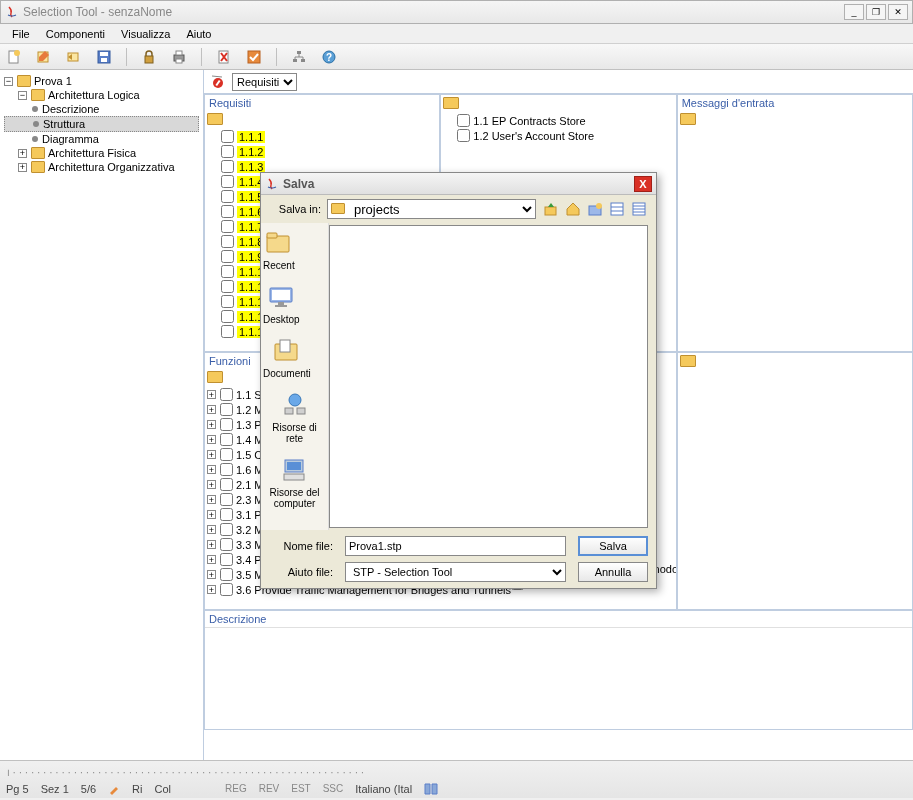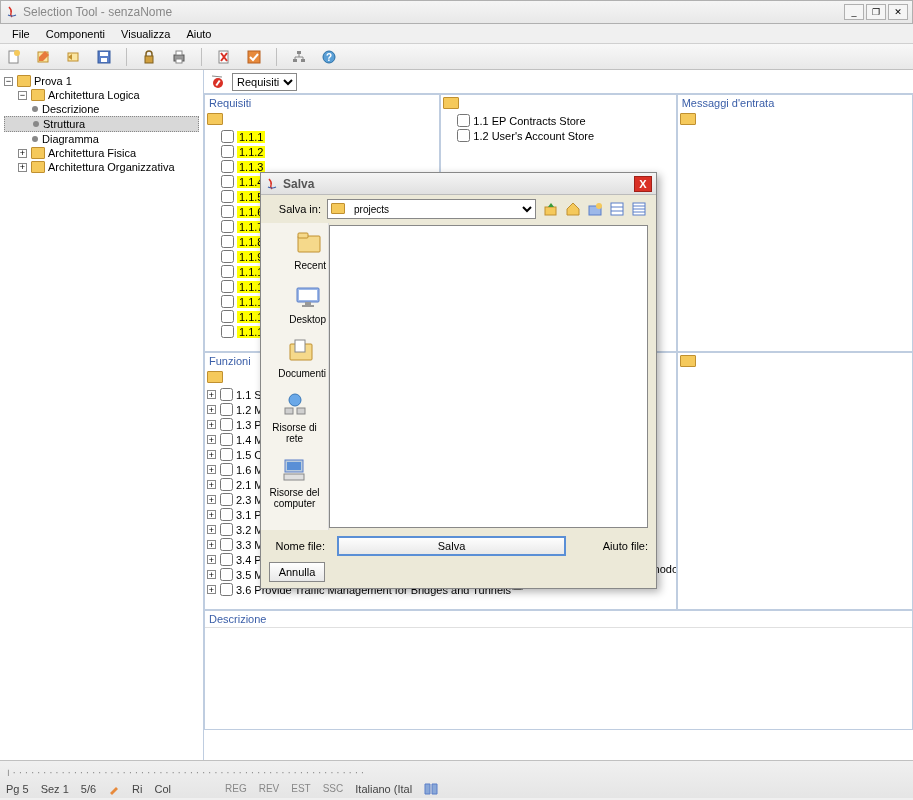--- a/index.html
+++ b/index.html
@@ -67,32 +67,32 @@
 
 
 .dialog { position: absolute; left: 260px; top: 172px; width: 397px; height: 417px; background: #ece9d8; border: 1px solid #888; box-shadow: 3px 3px 8px rgba(0,0,0,0.3); display:flex; flex-direction:column; z-index:100; }
 .dialog .dlg-title { background: linear-gradient(#f5f5f5,#e0e0e0); border-bottom:1px solid #bbb; height:22px; display:flex; align-items:center; padding:0 4px; }
 .dialog .dlg-title .java-icon { width:14px; height:14px; margin-right:4px; }
 .dialog .dlg-title .txt { font-weight:bold; color:#555; font-size:12px; }
 .dialog .dlg-title .spacer { flex:1; }
 .dialog .dlg-title .close { width:18px; height:16px; background:#d93025; color:#fff; display:flex; align-items:center; justify-content:center; font-weight:bold; font-size:11px; cursor:pointer; border:1px solid #a02018; }
 .dialog .dlg-top { height:28px; display:flex; align-items:center; padding:4px 8px; gap:6px; }
 .dialog .dlg-top .lbl { width:52px; text-align:right; }
-.dialog select { background:#fff; border:1px solid #888; height:20px; font-size:10px; }
+.dialog select { background:#fff; border:1px solid #888; height:20px; font-size:13px; }
 .dialog .dlg-top .dropdown { flex:1; position: relative; }
 .dialog select.dropdown-sel { width:100%; padding-left: 22px; }
 .dialog .dlg-top .folder-ico { position:absolute; left:4px; top:4px; width:14px; height:11px; background:#f5c95b; border:1px solid #c09030; border-radius:1px; }
 .dialog .dlg-top .icons { display:flex; gap:4px; }
 .dialog .dlg-top .icons .ib { width:18px; height:18px; cursor:pointer; display:flex; align-items:center; justify-content:center; }
 .dialog .dlg-body { flex:1; display:flex; }
-.dialog .sidebar { width:68px; background:#f5f3ec; border-right:1px solid #ddd; padding:6px 2px; display:flex; flex-direction:column; align-items:flex-end; gap:12px; }
+.dialog .sidebar { width:68px; background:#f5f3ec; border-right:1px solid #ddd; padding:6px 2px; display:flex; flex-direction:column; align-items:flex-start; gap:12px; }
 .dialog .sidebar .sb-item { display:flex; flex-direction:column; align-items:center; gap:3px; cursor:pointer; text-align:center; font-size:10px; }
 .dialog .sidebar .sb-item .ic { width:30px; height:28px; display:flex; align-items:center; justify-content:center; }
 .dialog .filearea { flex:1; background:#fff; border:1px solid #888; margin:2px 8px 2px 0; position:relative; }
-.dialog .dlg-bottom { padding:6px 8px; display:grid; grid-template-columns: 56px 1fr 70px; gap:6px 12px; align-items:center; }
+.dialog .dlg-bottom { padding:6px 8px; display:grid; grid-template-columns: 56px 1fr 70px; gap:6px 12px; align-items:center;margin-left:8px; }
 .dialog .dlg-bottom .lbl { text-align:right; }
 .dialog .dlg-bottom input, .dialog .dlg-bottom select { width:100%; height:20px; border:1px solid #888; font-size:11px; padding:0 3px; background:#fff; }
 .dialog .dlg-bottom button { height:20px; border:1px solid #888; background:linear-gradient(#fff,#e8e8e8); cursor:pointer; font-size:11px; }
 .dialog .dlg-bottom button.focus { border:1px solid #5a8fd6; outline:1px solid #5a8fd6; outline-offset:-2px; }
 
 svg { display:block; }
 </style>
 </head>
 <body>
 
@@ -566,17 +566,19 @@
               <rect x="4" y="17" width="20" height="6" fill="#e0e0e0" stroke="#888"></rect>
             </svg>
           </span>
         <span>Risorse del computer</span>
       </div>
     </div>
     <div class="filearea"></div>
   </div>
   <div class="dlg-bottom">
     <span class="lbl">Nome file:</span>
+    <input type="text" value="Prova1.stp" style="">
     <button class="focus">Salva</button>
     <span class="lbl">Aiuto file:</span>
+    <select><option>STP - Selection Tool</option></select>
     <button>Annulla</button>
   </div>
 </div>
 
 </body></html>

